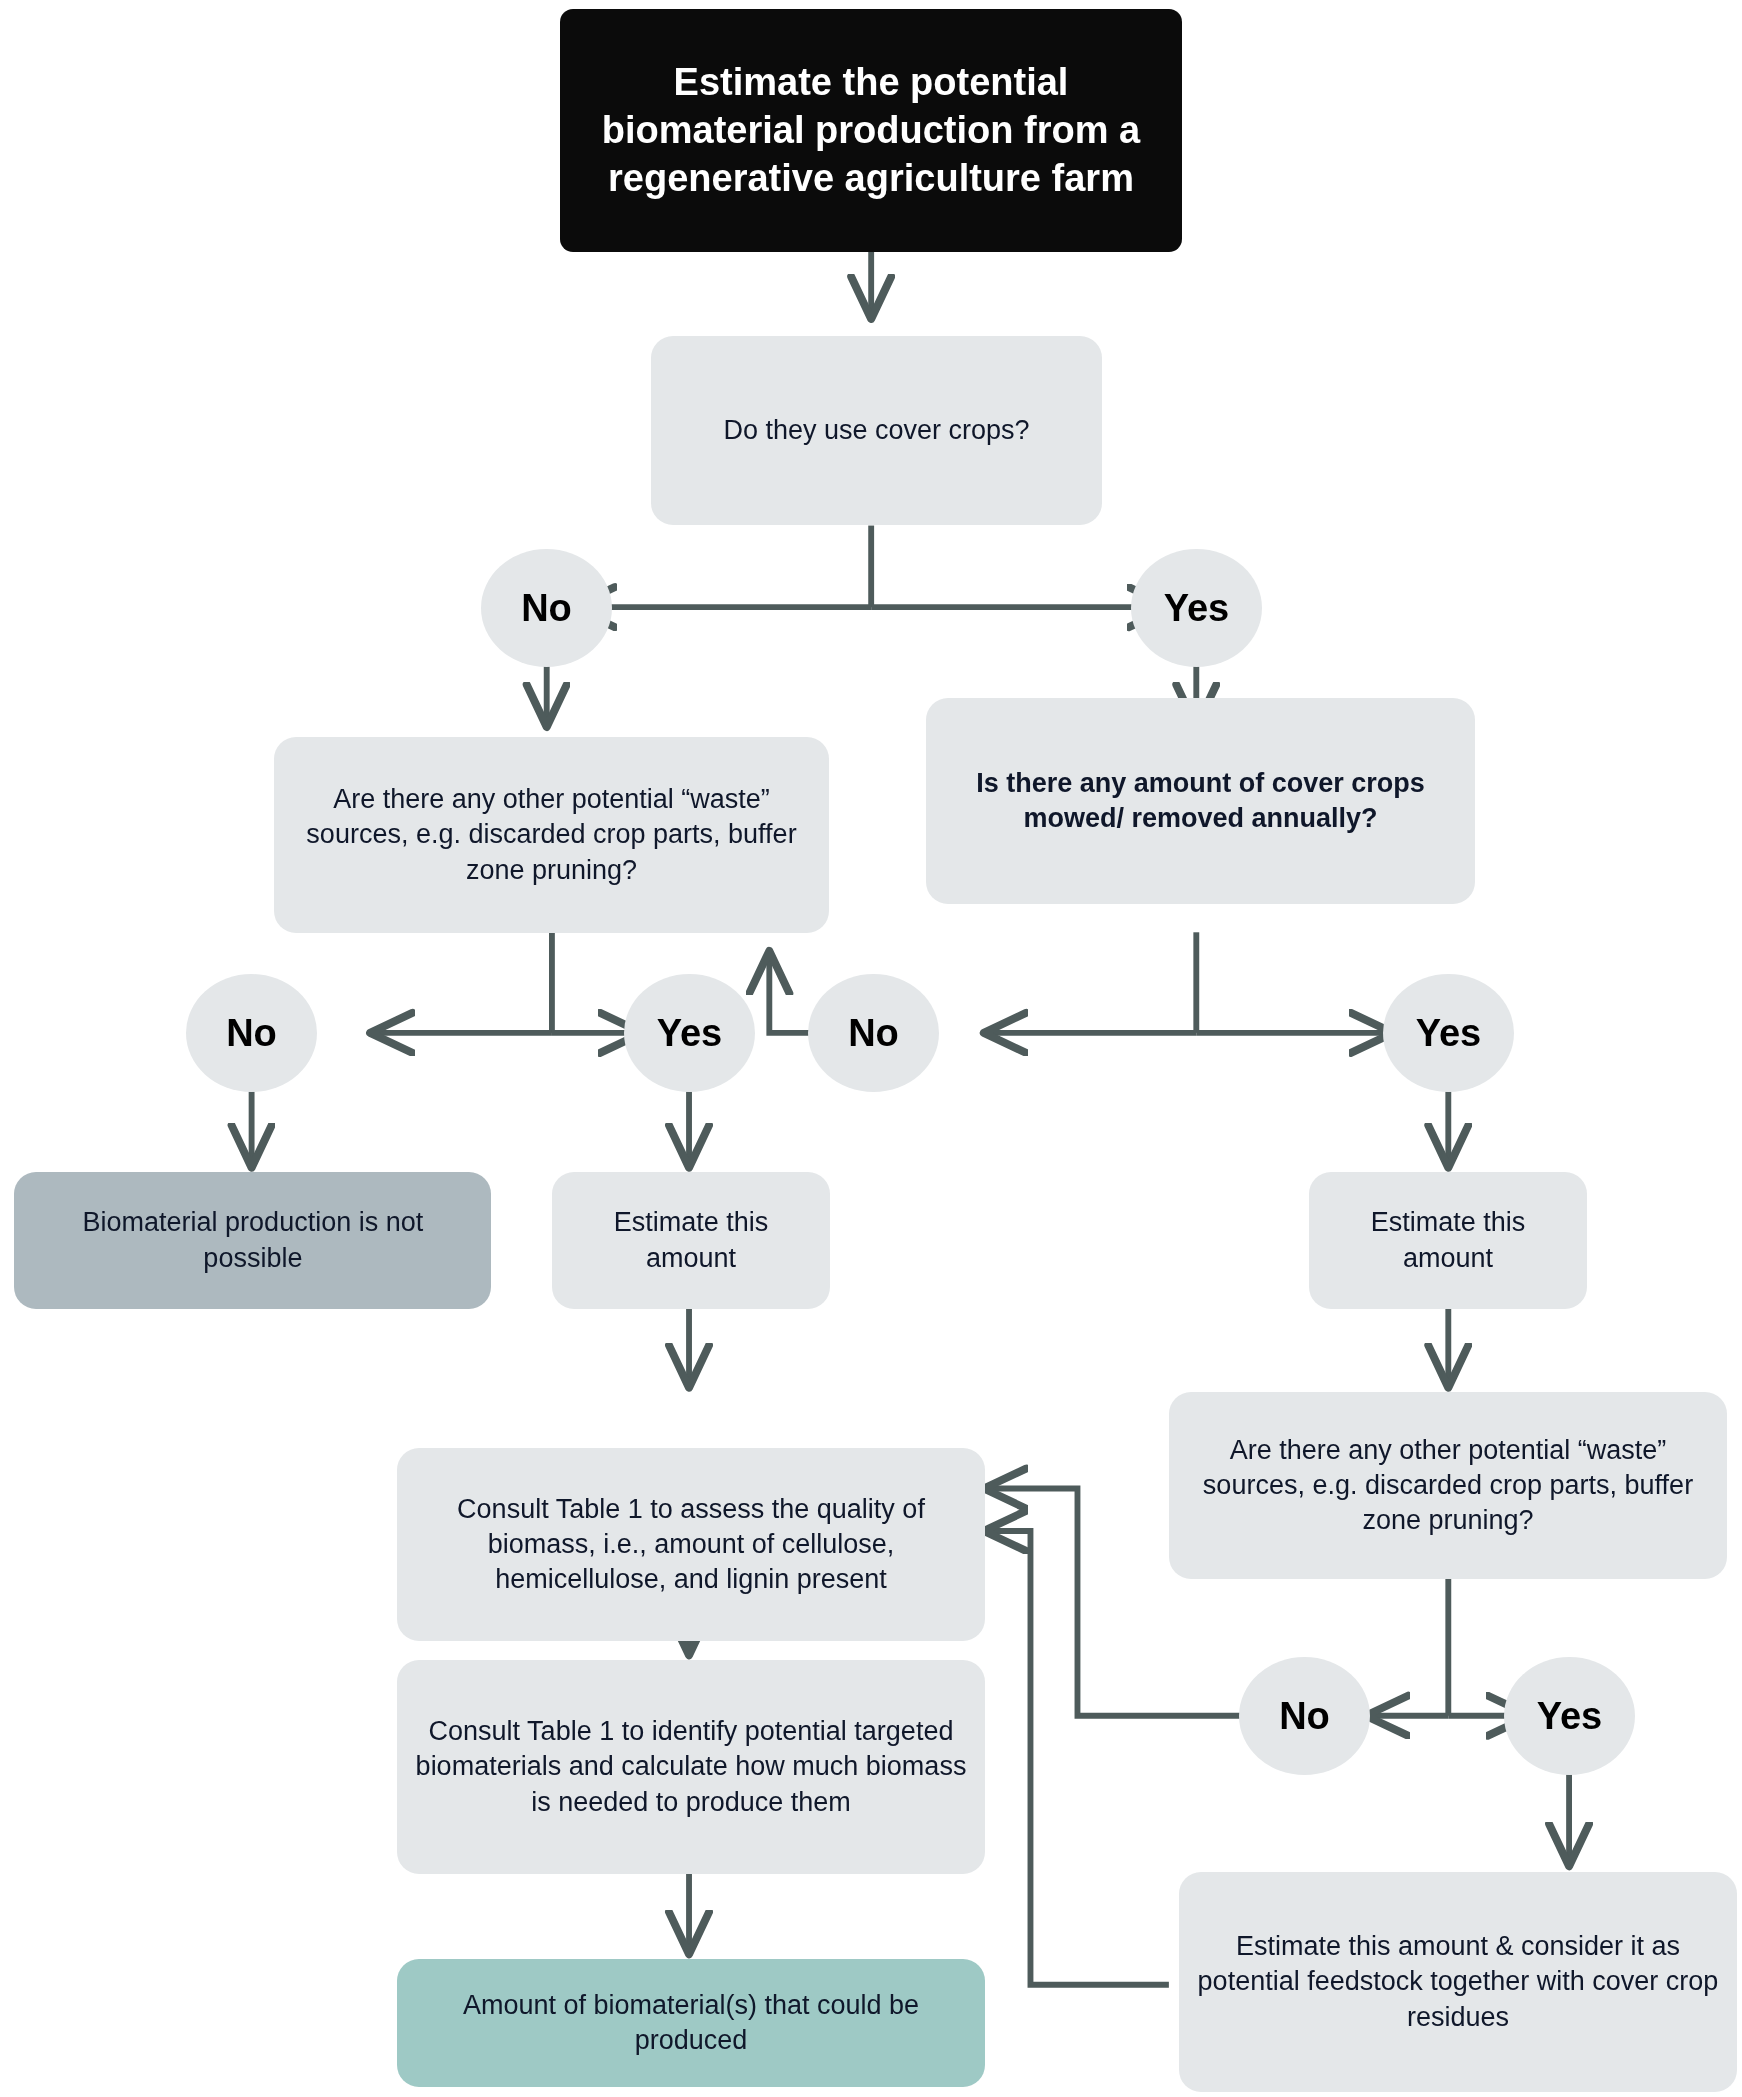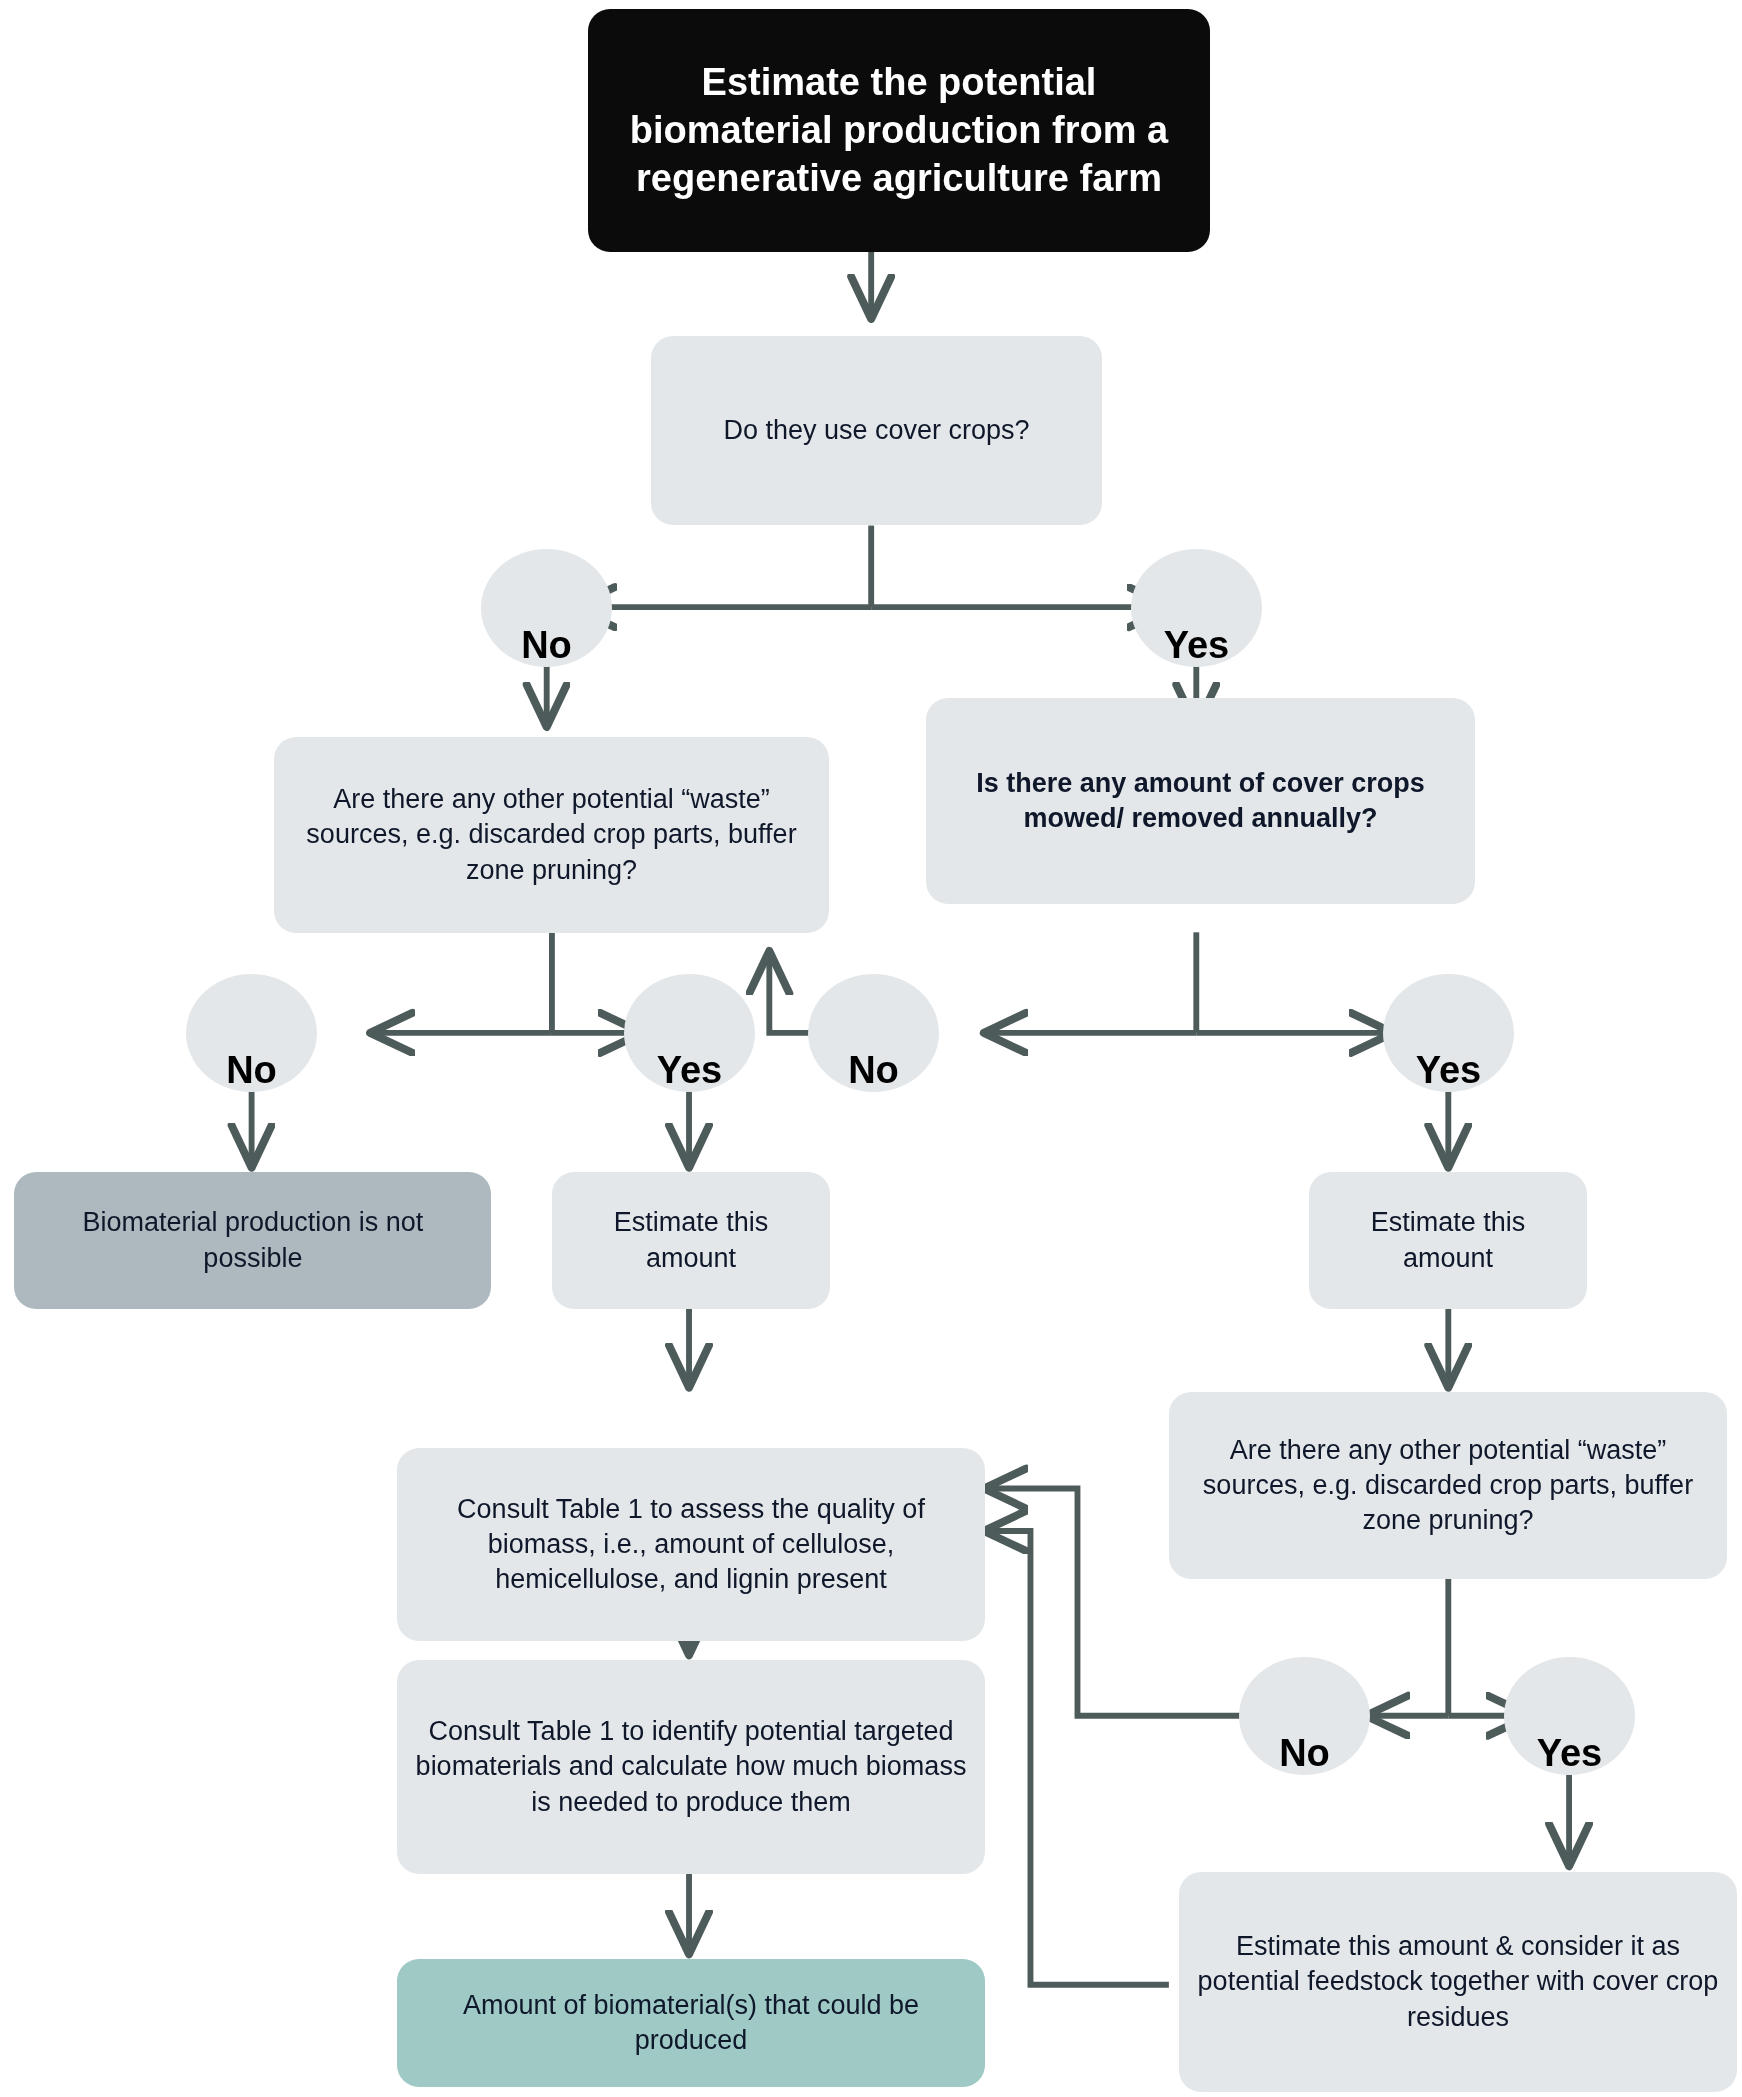--- a/index.html
+++ b/index.html
@@ -6,28 +6,28 @@
   body{font-family:"Liberation Sans","DejaVu Sans",sans-serif;}
   #stage{position:relative;width:1743px;height:2097px;background:#ffffff;overflow:hidden;}
   #wires{position:absolute;left:0;top:0;width:1743px;height:2097px;pointer-events:none;}
 
   .node{position:absolute;box-sizing:border-box;display:flex;align-items:center;
         justify-content:center;text-align:center;border-radius:22px;
         background:#e4e7e9;color:#0f172a;line-height:1.30;padding:9.1px 17px;}
   .node span{display:block;width:100%;}
 
   .title-node{background:#0b0b0b;color:#ffffff;font-weight:bold;font-size:38px;
-              border-radius:22px;line-height:1.26;margin-left:28px;}
+              border-radius:13px;line-height:1.26;}
   .dark-node{background:#adb9bf;}
   .teal-node{background:#9ec9c5;align-items:center;}
 
   .q-node{font-size:27px;}
   .s-node{font-size:27px;}
 
-  .circle{position:absolute;box-sizing:border-box;display:flex;align-items:flex-end;
+  .circle{position:absolute;box-sizing:border-box;display:flex;align-items:center;
           justify-content:center;border-radius:50%;background:#e4e7e9;color:#000000;
           font-weight:bold;font-size:38px;}
 </style>
 </head>
 <body>
 
 <div id="stage">
 
   <svg id="wires" viewBox="0 0 2669 3212" xmlns="http://www.w3.org/2000/svg">
     <defs>

